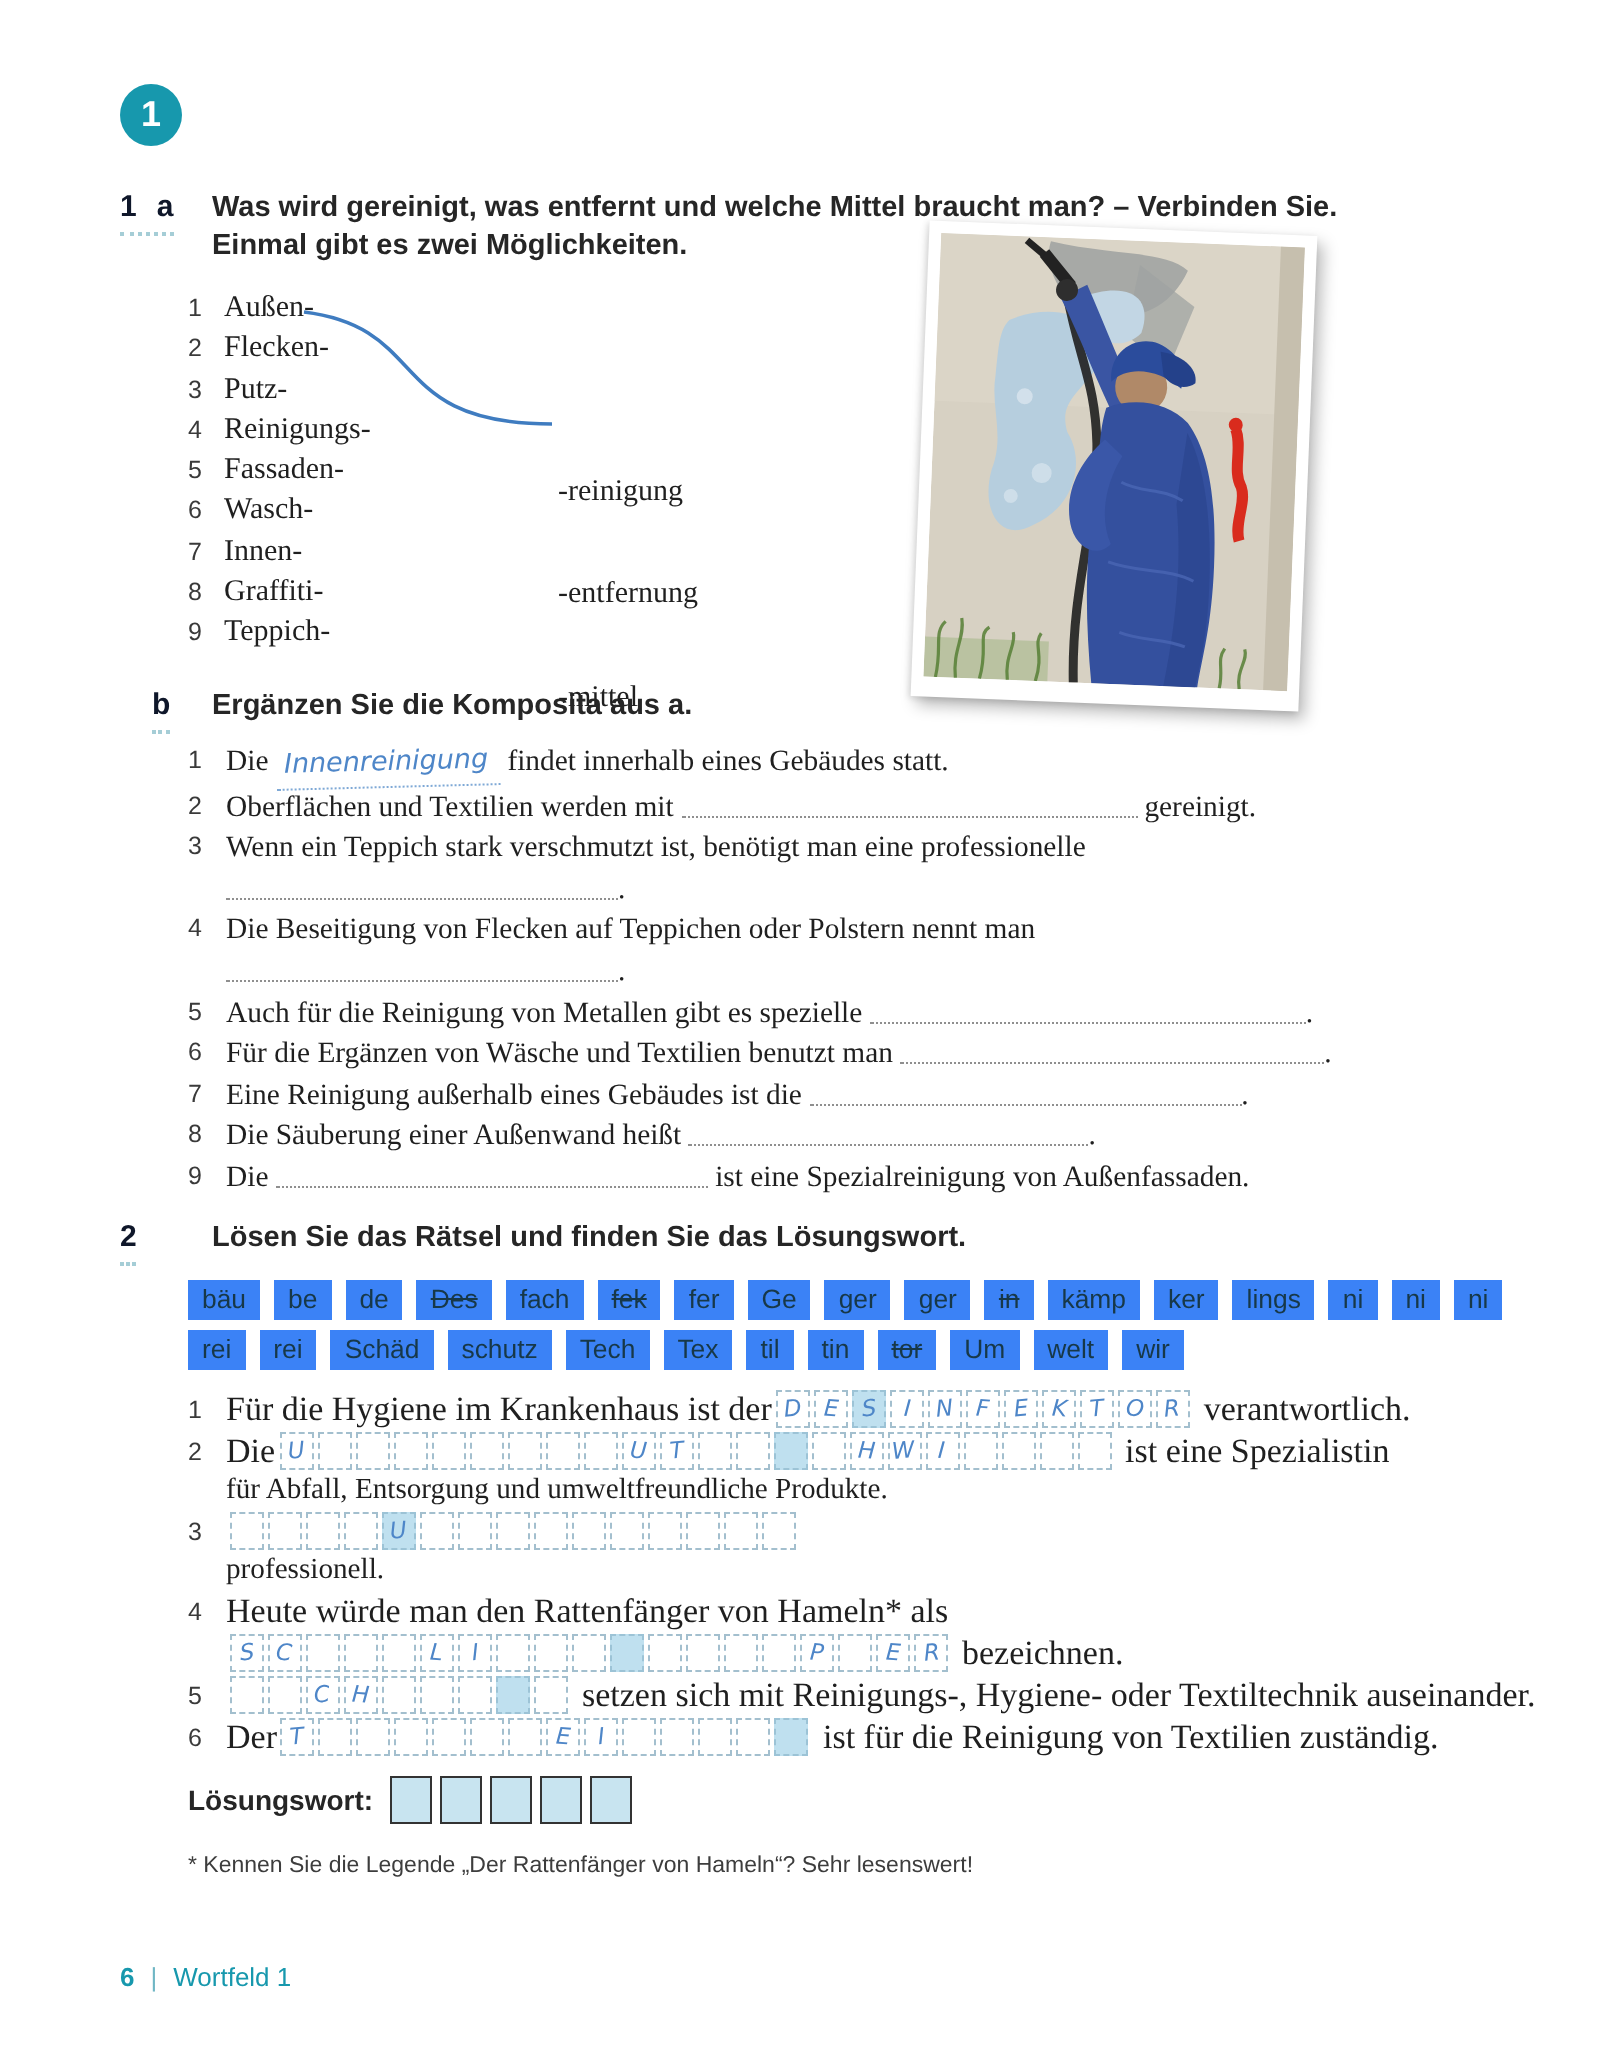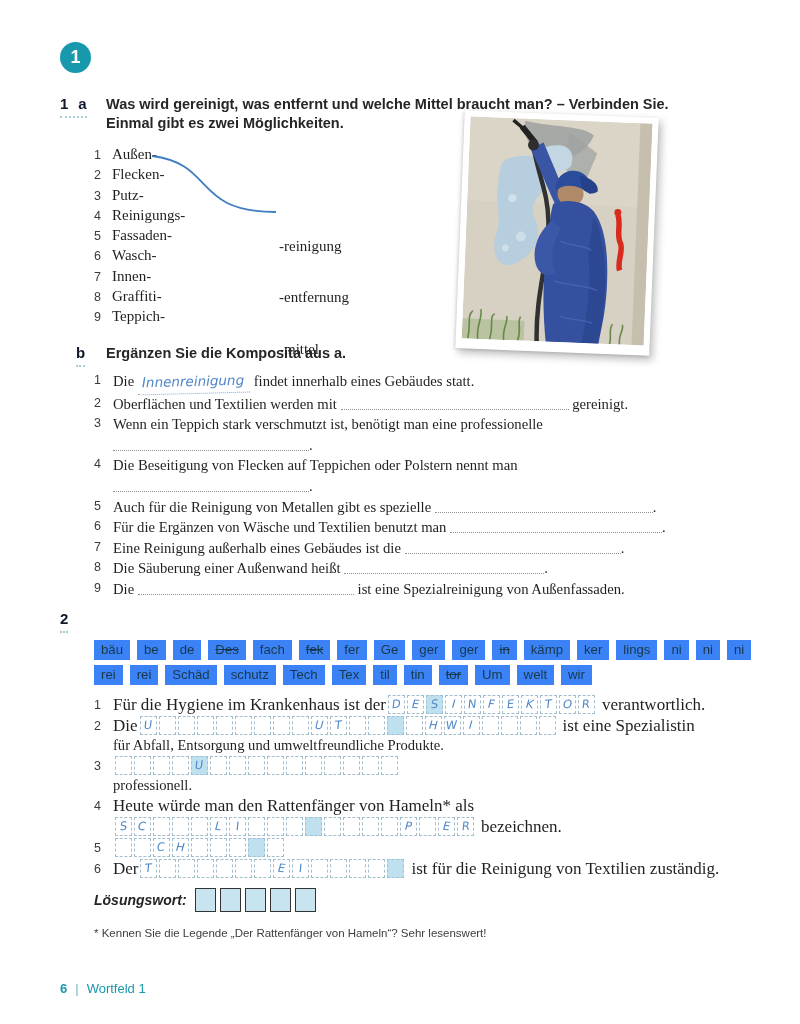--- a/index.html
+++ b/index.html
@@ -69,21 +69,21 @@
   .p-text{font-size:17px;white-space:pre;}
   .p-line2{font-size:14.6px;line-height:19px;}
   .boxes{display:inline-flex;margin:0 5px 0 2px;}
   .lbox{width:15px;height:17px;flex:none;margin-right:2px;border:1px dashed #a3bfce;
         background:#fff;display:flex;align-items:center;justify-content:center;}
   .lbox.hl{background:#bfe0ef;border-color:#9cc3d6;}
   .lbox .hw{font-family:"DejaVu Sans",sans-serif;font-style:italic;font-size:11.5px;
         color:#4e86c8;line-height:1;}
 
   
-  .solution-row{position:absolute;top:888px;left:94px;display:flex;align-items:center;gap:8px;font-style:italic;}
+  .solution-row{position:absolute;top:888px;left:94px;display:flex;align-items:center;gap:8px;}
   .solution-label{font-family:"Liberation Sans",sans-serif;font-weight:bold;font-size:14px;color:#262626;}
   .solution-boxes{display:inline-flex;gap:4px;}
   .sbox{width:19px;height:22px;background:#c8e4f0;border:1.5px solid #333;}
 
   
   .footnote{position:absolute;top:927px;left:94px;font-family:"Liberation Sans",sans-serif;
         font-size:11.5px;color:#3d3d3d;}
   .page-footer{position:absolute;top:981px;left:60px;display:flex;align-items:center;gap:8px;
         font-family:"Liberation Sans",sans-serif;font-size:13px;color:#1798ad;}
   .pf-num{font-weight:bold;}
@@ -238,20 +238,21 @@
         <span class="s-num">8</span>
         <div class="s-body"><span>Die Säuberung einer Außenwand heißt </span><span class="blank" style="width: 200px;"></span><span>.</span></div>
       </div>
       <div class="sentence">
         <span class="s-num">9</span>
         <div class="s-body"><span>Die </span><span class="blank" style="width: 216px;"></span><span> ist eine Spezialreinigung von Außenfassaden.</span></div>
       </div>
     </div>
 
   <div class="ex-label" style="top:610px"><span>2</span></div>
+  <div class="ex-instruction" style="top:610px">Lösen Sie das Rätsel und finden Sie das Lösungswort.</div>
 
   <div class="tiles">
       <div class="tile-row">
         <span class="tile">bäu</span>
         <span class="tile">be</span>
         <span class="tile">de</span>
         <span class="tile struck">Des</span>
         <span class="tile">fach</span>
         <span class="tile struck">fek</span>
         <span class="tile">fer</span>
@@ -457,20 +458,21 @@
               </span>
               <span class="lbox">
                 <span class="hw" style="transform: rotate(4deg);">H</span>
               </span>
               <span class="lbox"></span>
               <span class="lbox"></span>
               <span class="lbox"></span>
               <span class="lbox hl"></span>
               <span class="lbox"></span>
             </span>
+            <span class="p-text">setzen sich mit Reinigungs-, Hygiene- oder Textiltechnik auseinander.</span>
           </div>
         </div>
       </div>
       <div class="p-row">
         <span class="p-num">6</span>
         <div class="p-body">
           <div class="p-line">
             <span class="p-text">Der</span>
             <span class="boxes">
               <span class="lbox">

